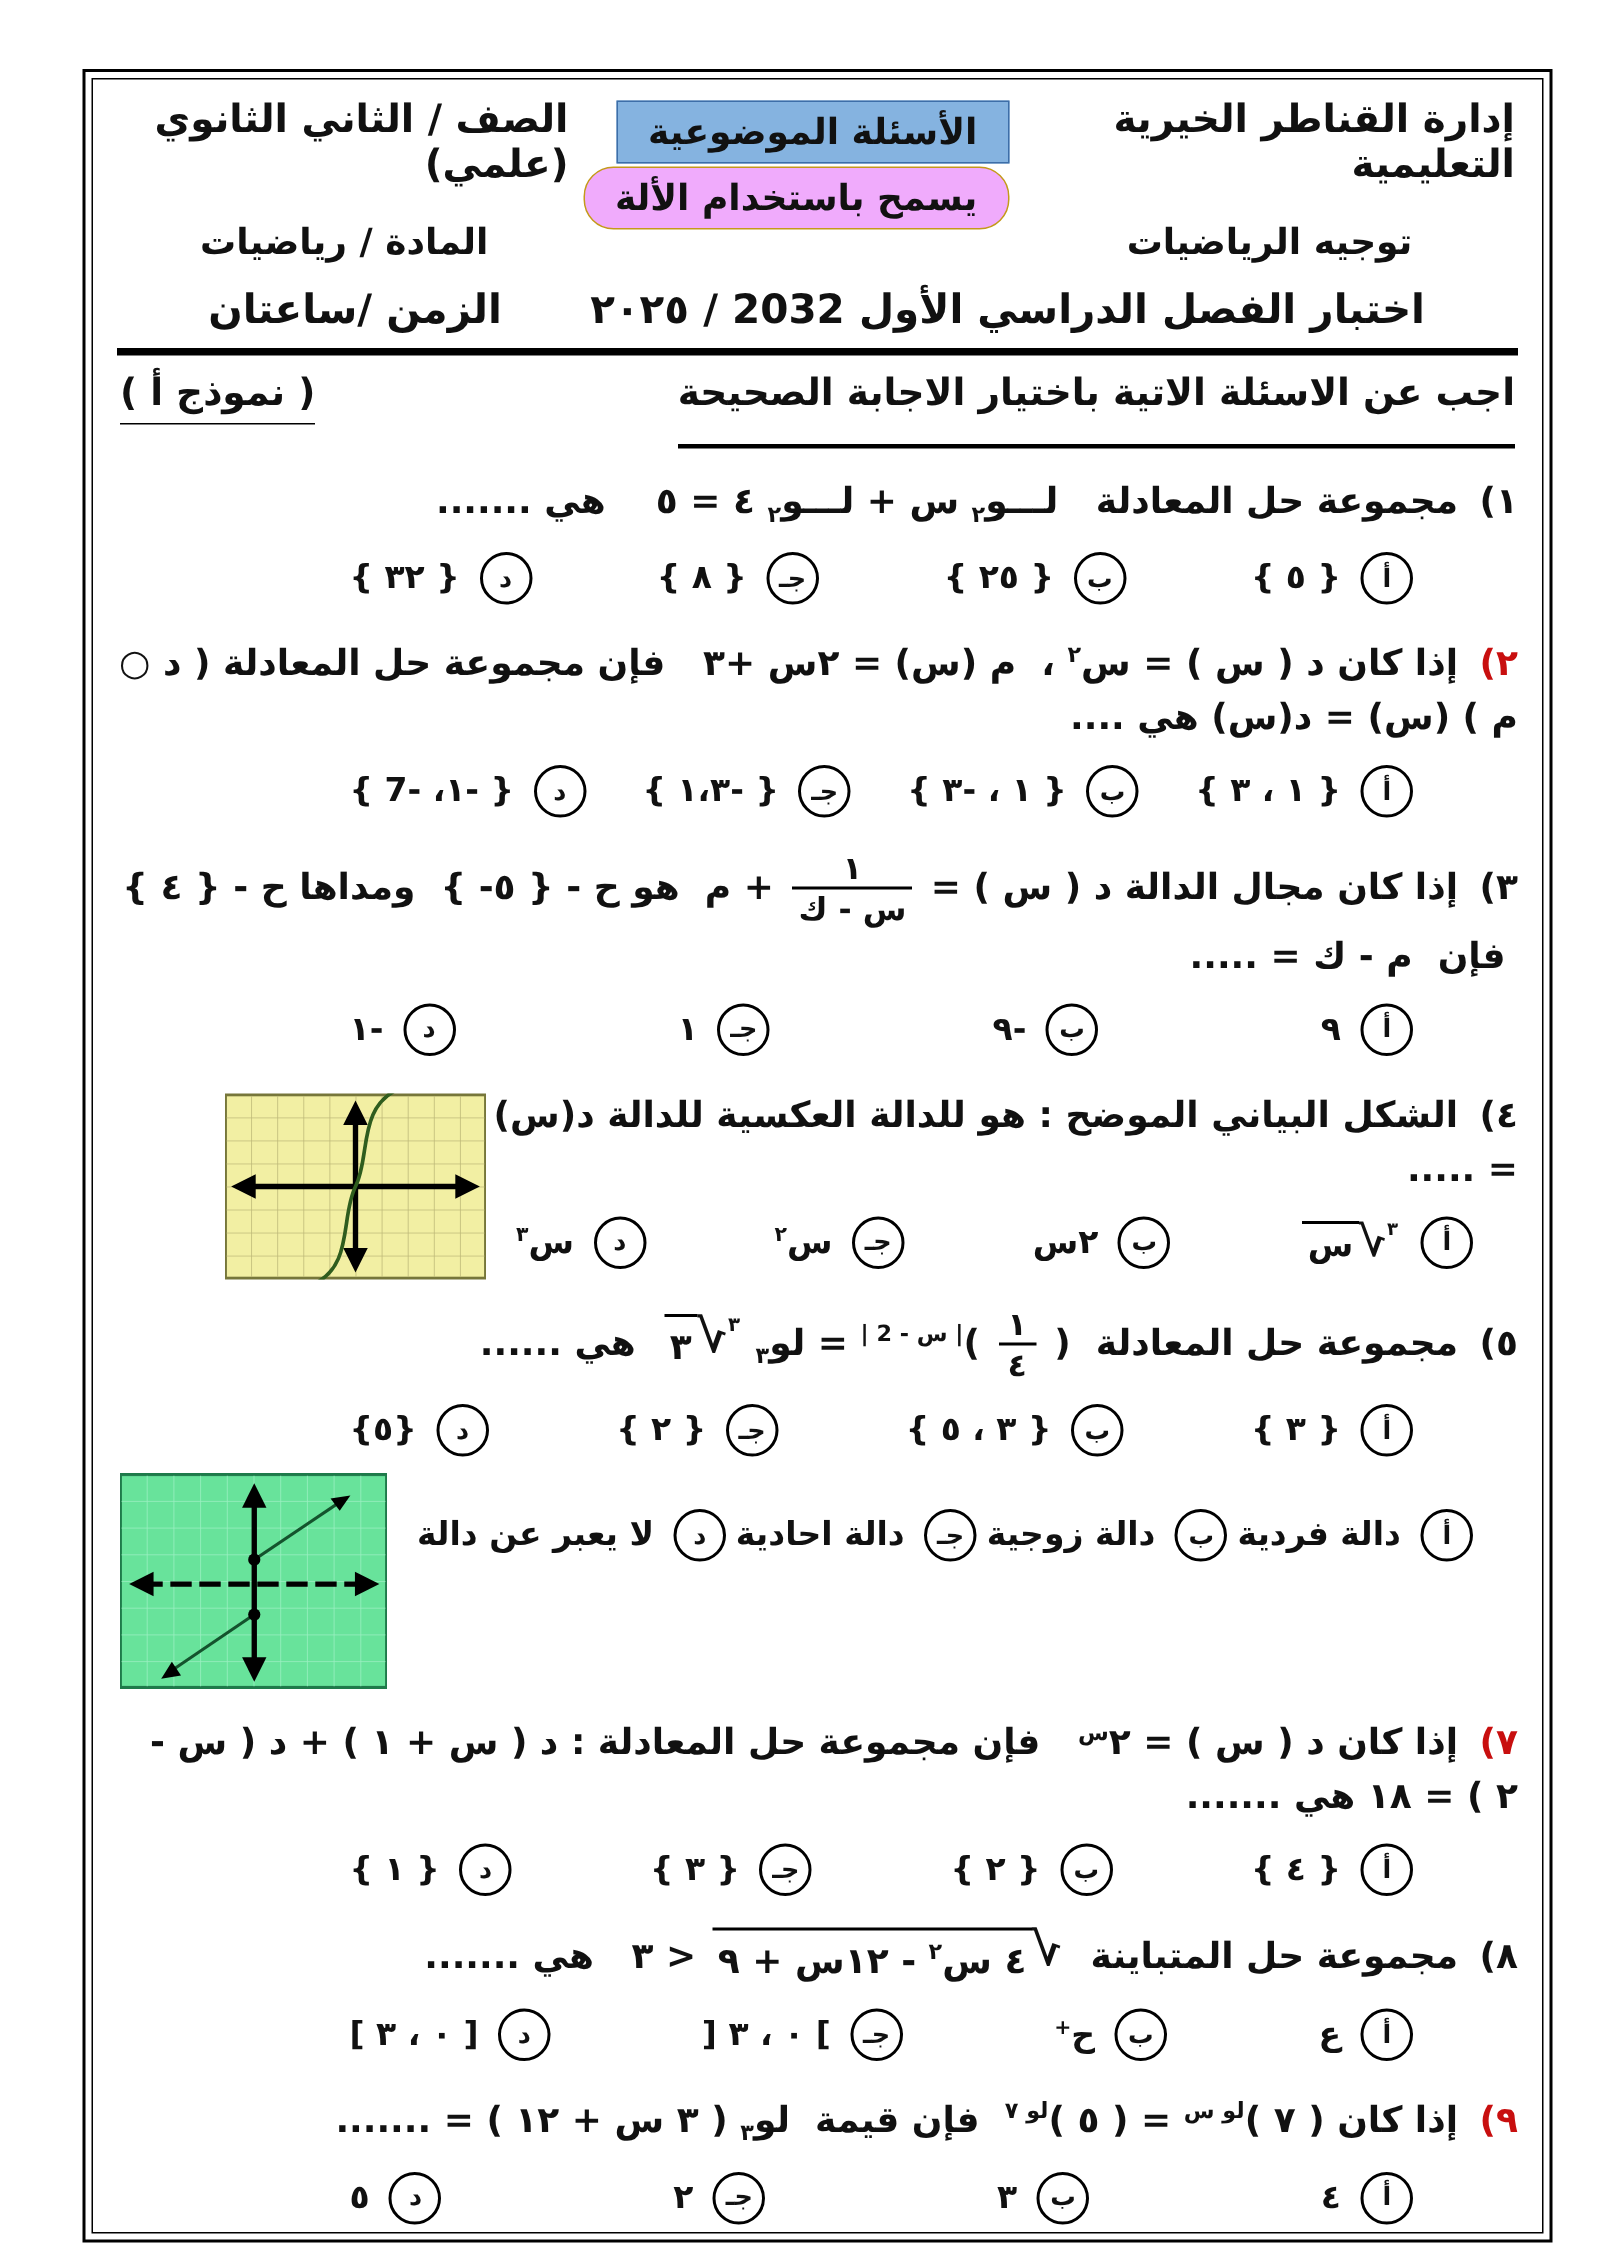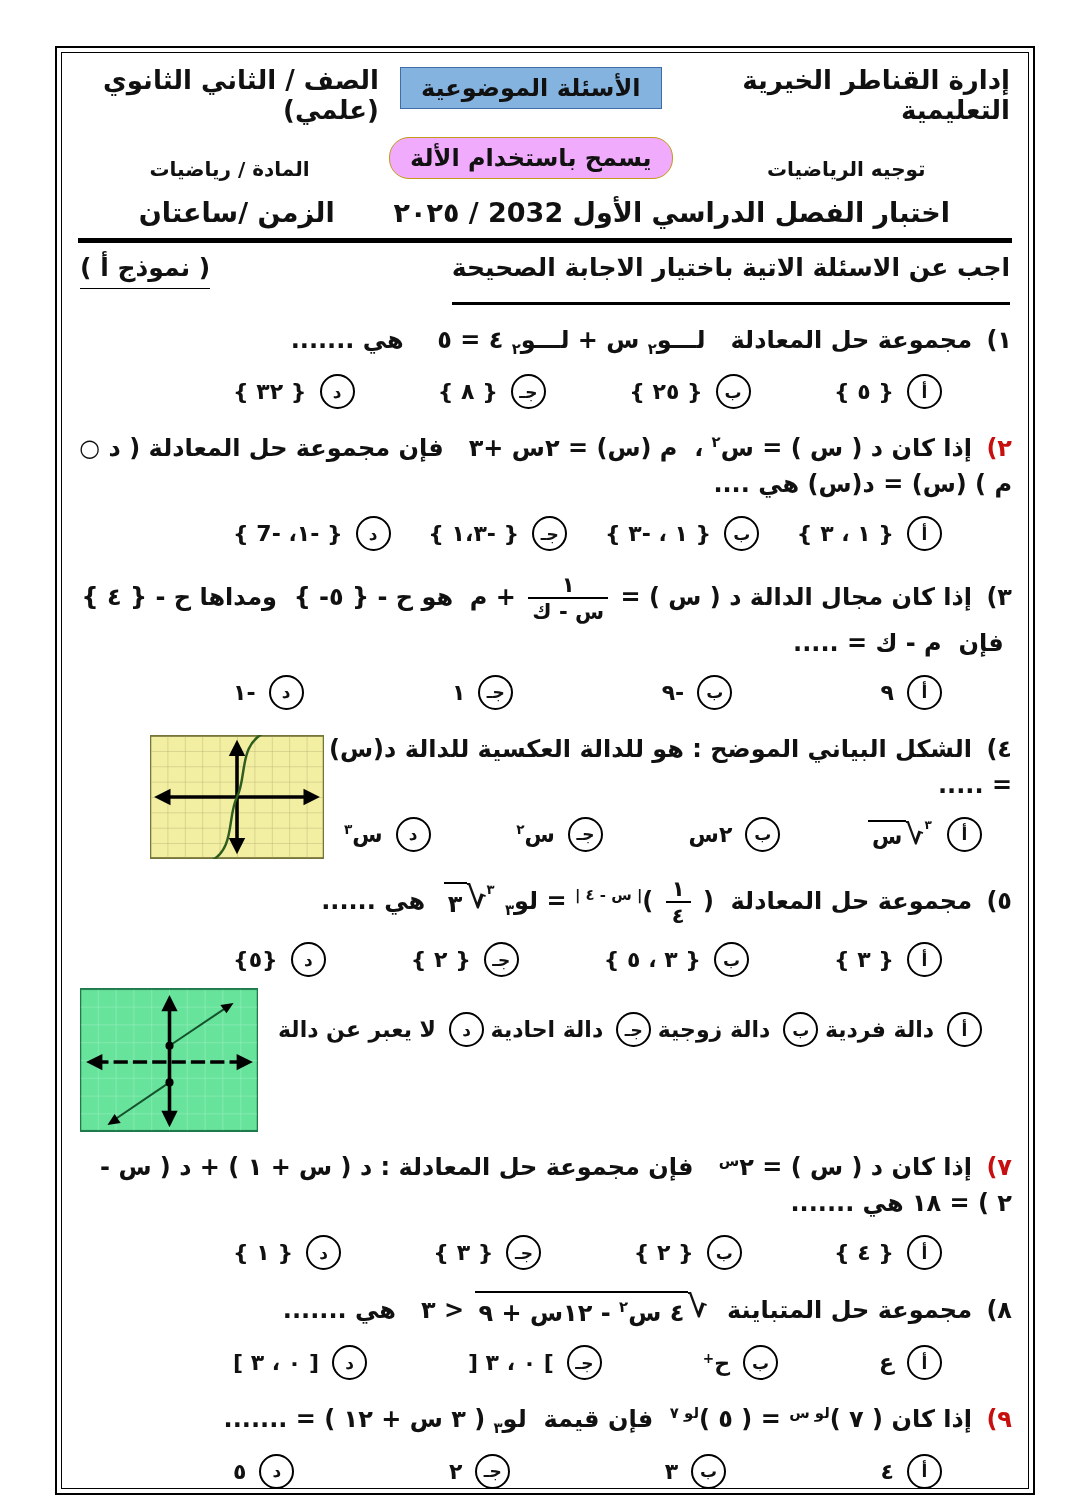--- a/index.html
+++ b/index.html
@@ -4,22 +4,22 @@
 <style>
   html,body{margin:0;padding:0;background:#fff;}
   body{width:1080px;height:1503px;position:relative;font-family:"DejaVu Sans",sans-serif;color:#111;font-weight:bold;}
   .frame{position:absolute;top:46px;left:55px;right:45px;bottom:8px;border:2px solid #000;}
   .inner{position:absolute;inset:4px;border:1.5px solid #000;padding:8px 16px 6px 16px;overflow:hidden;}
 
   
   .header-wrap{border-bottom:5px solid #000;padding:4px 2px 10px 2px;}
   .hgrid{display:grid;grid-template-columns:1.15fr auto 1.05fr;align-items:start;column-gap:10px;}
   .org1,.cls1{font-size:26px;}
-  .org2,.cls2{font-size:20px;text-align:center;margin-top:32px;}
-  .badges{display:flex;flex-direction:column;align-items:center;gap:28px;margin-top:2px;}
+  .org2,.cls2{font-size:24px;text-align:center;margin-top:22px;}
+  .badges{display:flex;flex-direction:column;align-items:flex-start;gap:2px;margin-top:2px;}
   .badge{font-size:24px;padding:6px 20px;border:1px solid #555;}
   .badge.blue{background:#85b3e0;border-color:#3d6ea8;}
   .badge.yellow{background:#f0abfc;border-color:#c49a1a;border-radius:20px;}
   .title-row{display:grid;grid-template-columns:60px auto 1fr;align-items:center;margin-top:16px;font-size:27px;}
   .title-row .t{grid-column:2;text-align:center;}
   .title-row .z{grid-column:3;justify-self:center;}
 
   
   .section-row{display:flex;justify-content:space-between;align-items:flex-start;margin:10px 2px 2px 2px;font-size:25px;}
   .section-row .ins{border-bottom:3px solid #000;padding-bottom:20px;}
@@ -232,21 +232,21 @@
   </div>
         </div>
 
   <div class="q">
     <div class="q-main">
       <div class="q-line">
         <span class="q-num">٥)</span>
         <span class="q-text">مجموعة حل المعادلة &nbsp;( <span class="frac">
                   <span class="num">١</span>
                   <span class="den">٤</span>
-                </span> )<sup>| س - ٤ |</sup> = لو<sub>٣</sub> <span class="root">
+                </span> )<sup>| س - 2 |</sup> = لو<sub>٣</sub> <span class="root">
                   <span class="ridx">٣</span>
                   <span class="rsym">√</span>
                   <span class="ovl">٣</span>
                 </span> &nbsp;هي ......</span>
       </div>
       <div class="opts">
   <span class="opt">
     <span class="circ">أ</span>
     <span class="val"><span class="ltr">{ ٣ }</span></span>
   </span>

